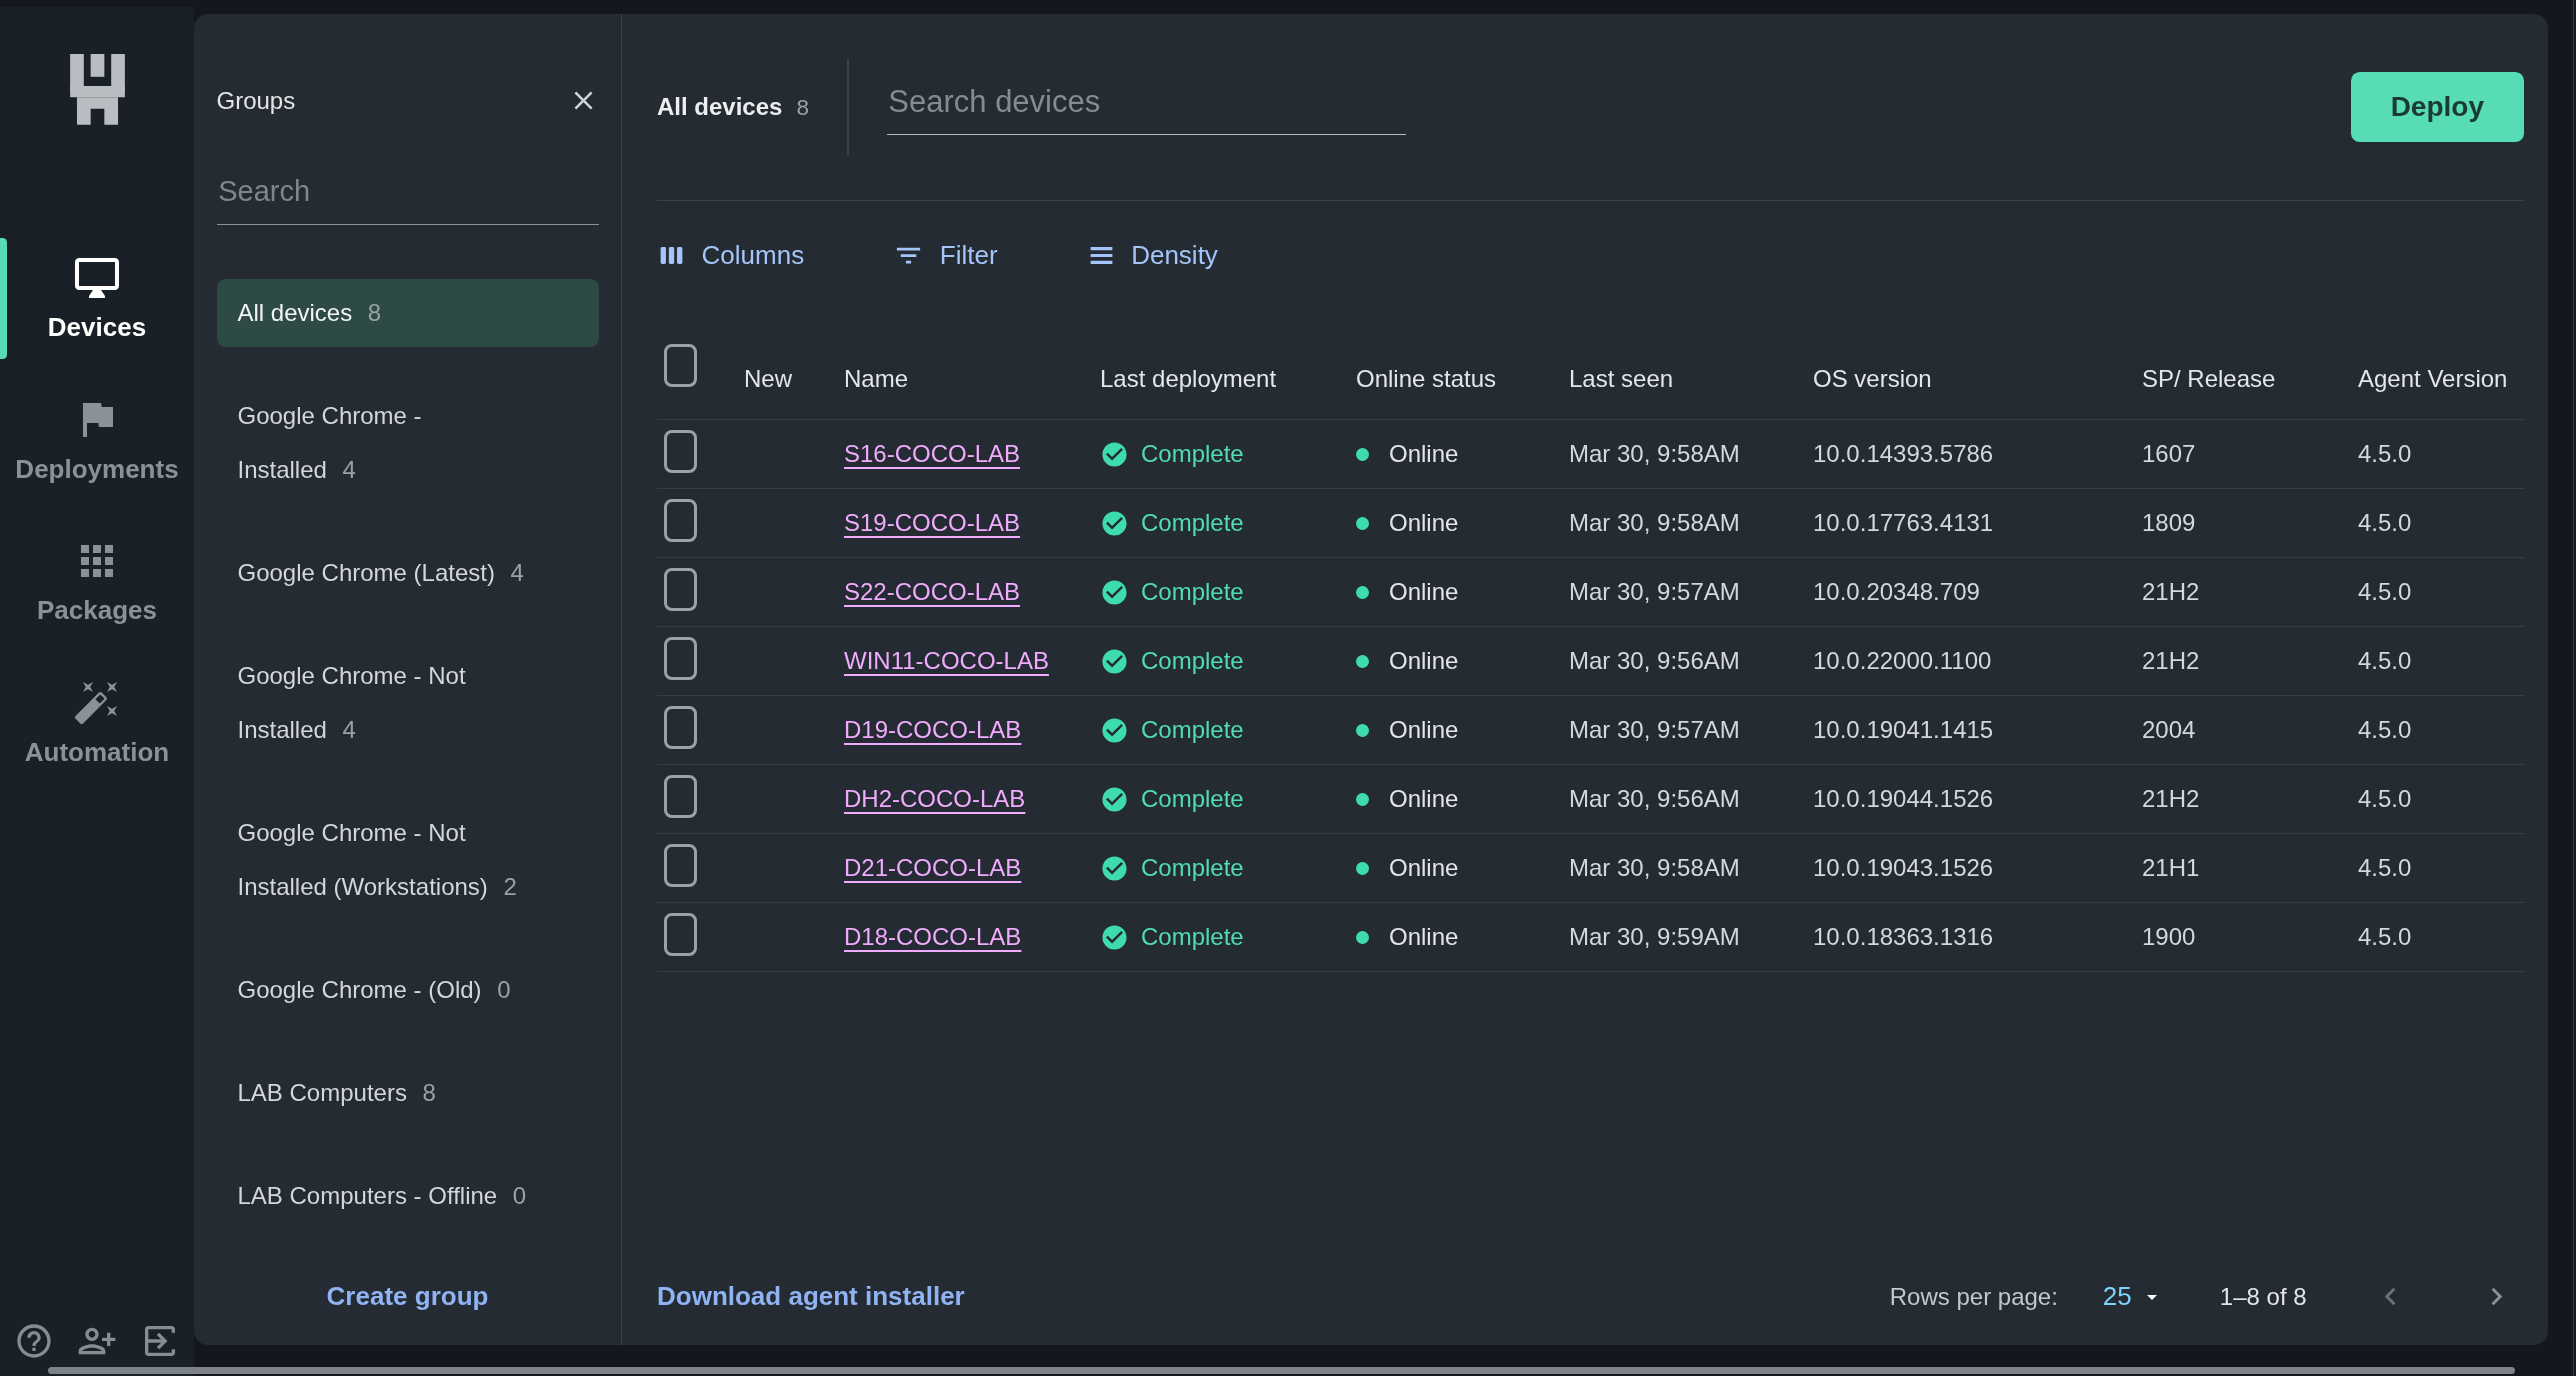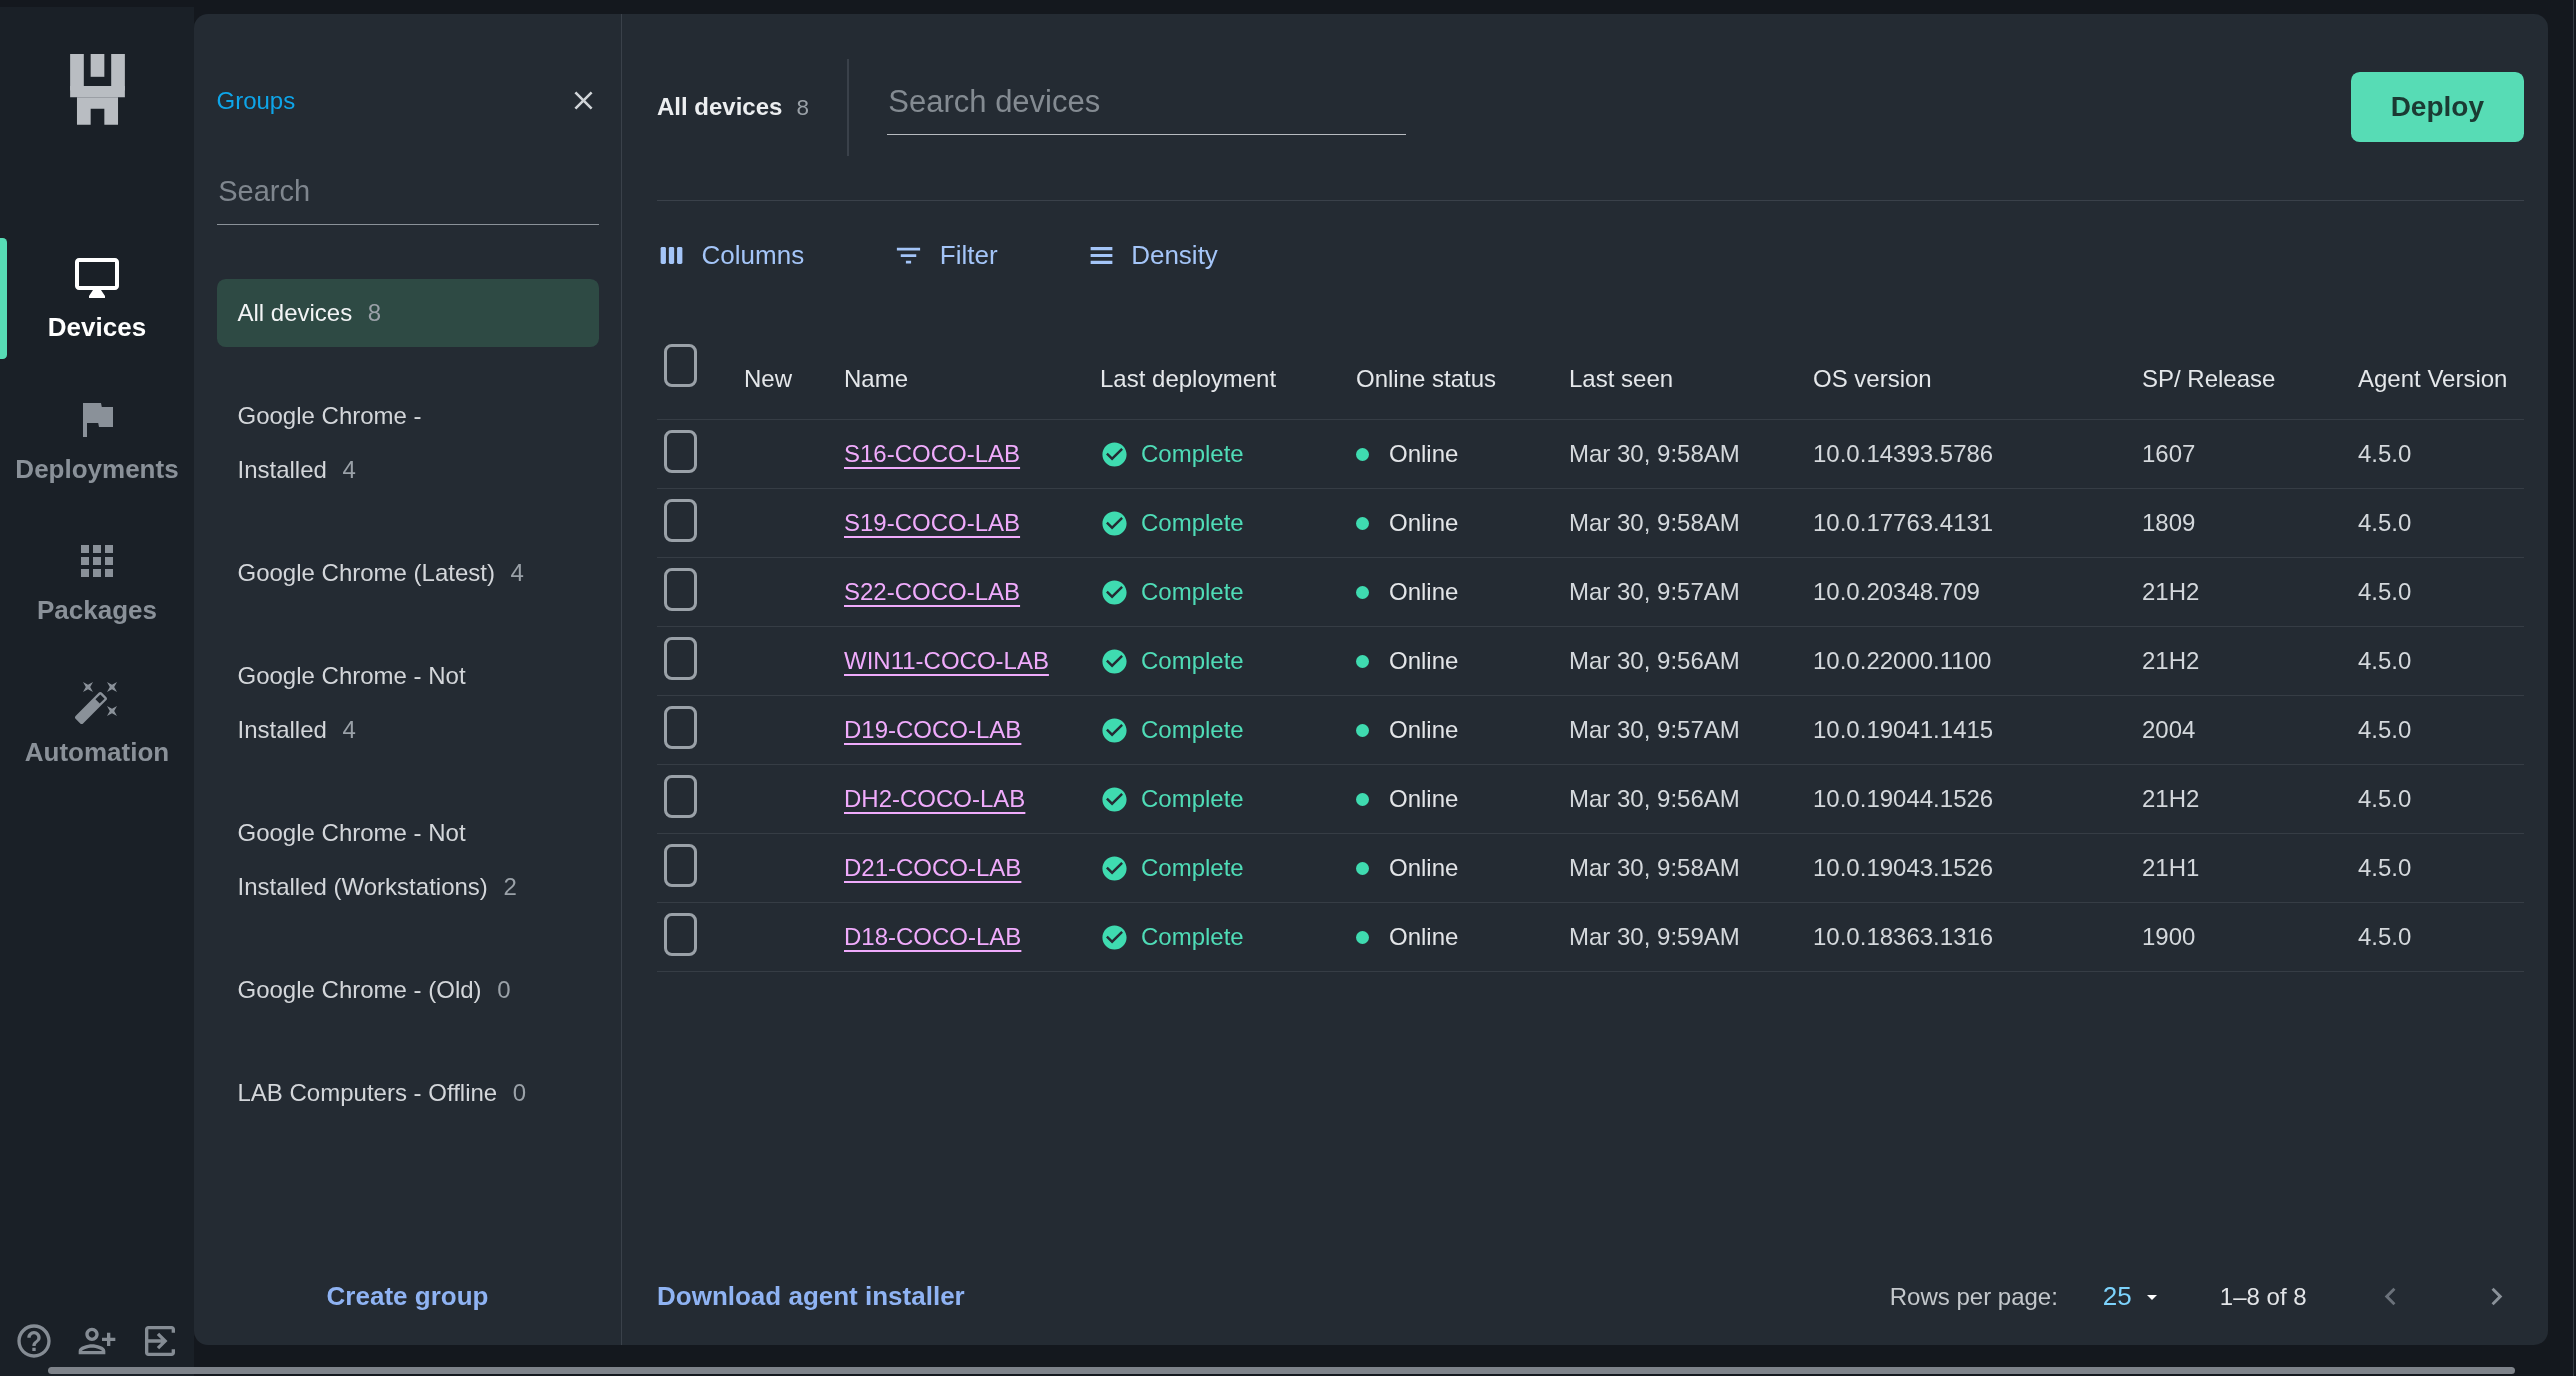--- a/index.html
+++ b/index.html
@@ -27,21 +27,21 @@
   .sidebar-footer .ficon{color:#858c94;cursor:pointer}
 
   
   .card{position:absolute;left:194px;top:14px;width:2354px;height:1331px;background:#242b33;
     border-radius:14px;display:flex;overflow:hidden}
 
   
   .groups{width:428px;min-width:428px;border-right:1.7px solid #3a414a;padding:0 22.5px;
     display:flex;flex-direction:column}
   .groups-header{margin-top:71px;display:flex;align-items:center;justify-content:space-between}
-  .groups-title{font-size:24px;font-weight:500;color:#0ea5e9}
+  .groups-title{font-size:24px;font-weight:500;color:#e5e5e5}
   .groups-close{color:#cfd3d7;cursor:pointer}
   .groups-search{margin-top:52px}
   .groups-search input{width:100%;background:transparent;border:none;outline:none;
     border-bottom:1.7px solid #8b9299;font-family:"Liberation Sans",sans-serif;
     font-size:29px;color:#e8eaed;padding:7px 1.7px 15.6px}
   .groups-search input::placeholder{color:#7f868e}
   .group-list{margin-top:54px;flex:1;overflow:hidden}
   .group-item{border-radius:8.7px;padding:7px 62px 7px 21px;margin-bottom:35px;
     font-size:24px;line-height:54px;color:#d3d6da;cursor:pointer}
   .group-item.selected{background:#2e4a44;color:#f2f4f5}
@@ -188,20 +188,23 @@
         <div class="group-item">
     <span>Google Chrome - Not Installed</span><span class="group-count">4</span>
   </div>
         <div class="group-item">
     <span>Google Chrome - Not Installed (Workstations)</span><span class="group-count">2</span>
   </div>
         <div class="group-item">
     <span>Google Chrome - (Old)</span><span class="group-count">0</span>
   </div>
         <div class="group-item">
+    <span>LAB Computers</span><span class="group-count">8</span>
+  </div>
+        <div class="group-item">
     <span>LAB Computers - Offline</span><span class="group-count">0</span>
   </div>
       </div>
     <div class="create-group">Create group</div>
   </section>
 
   <section class="devices">
     <div class="topbar">
       <div class="group-chip">
         <span class="chip-label">All devices</span>

